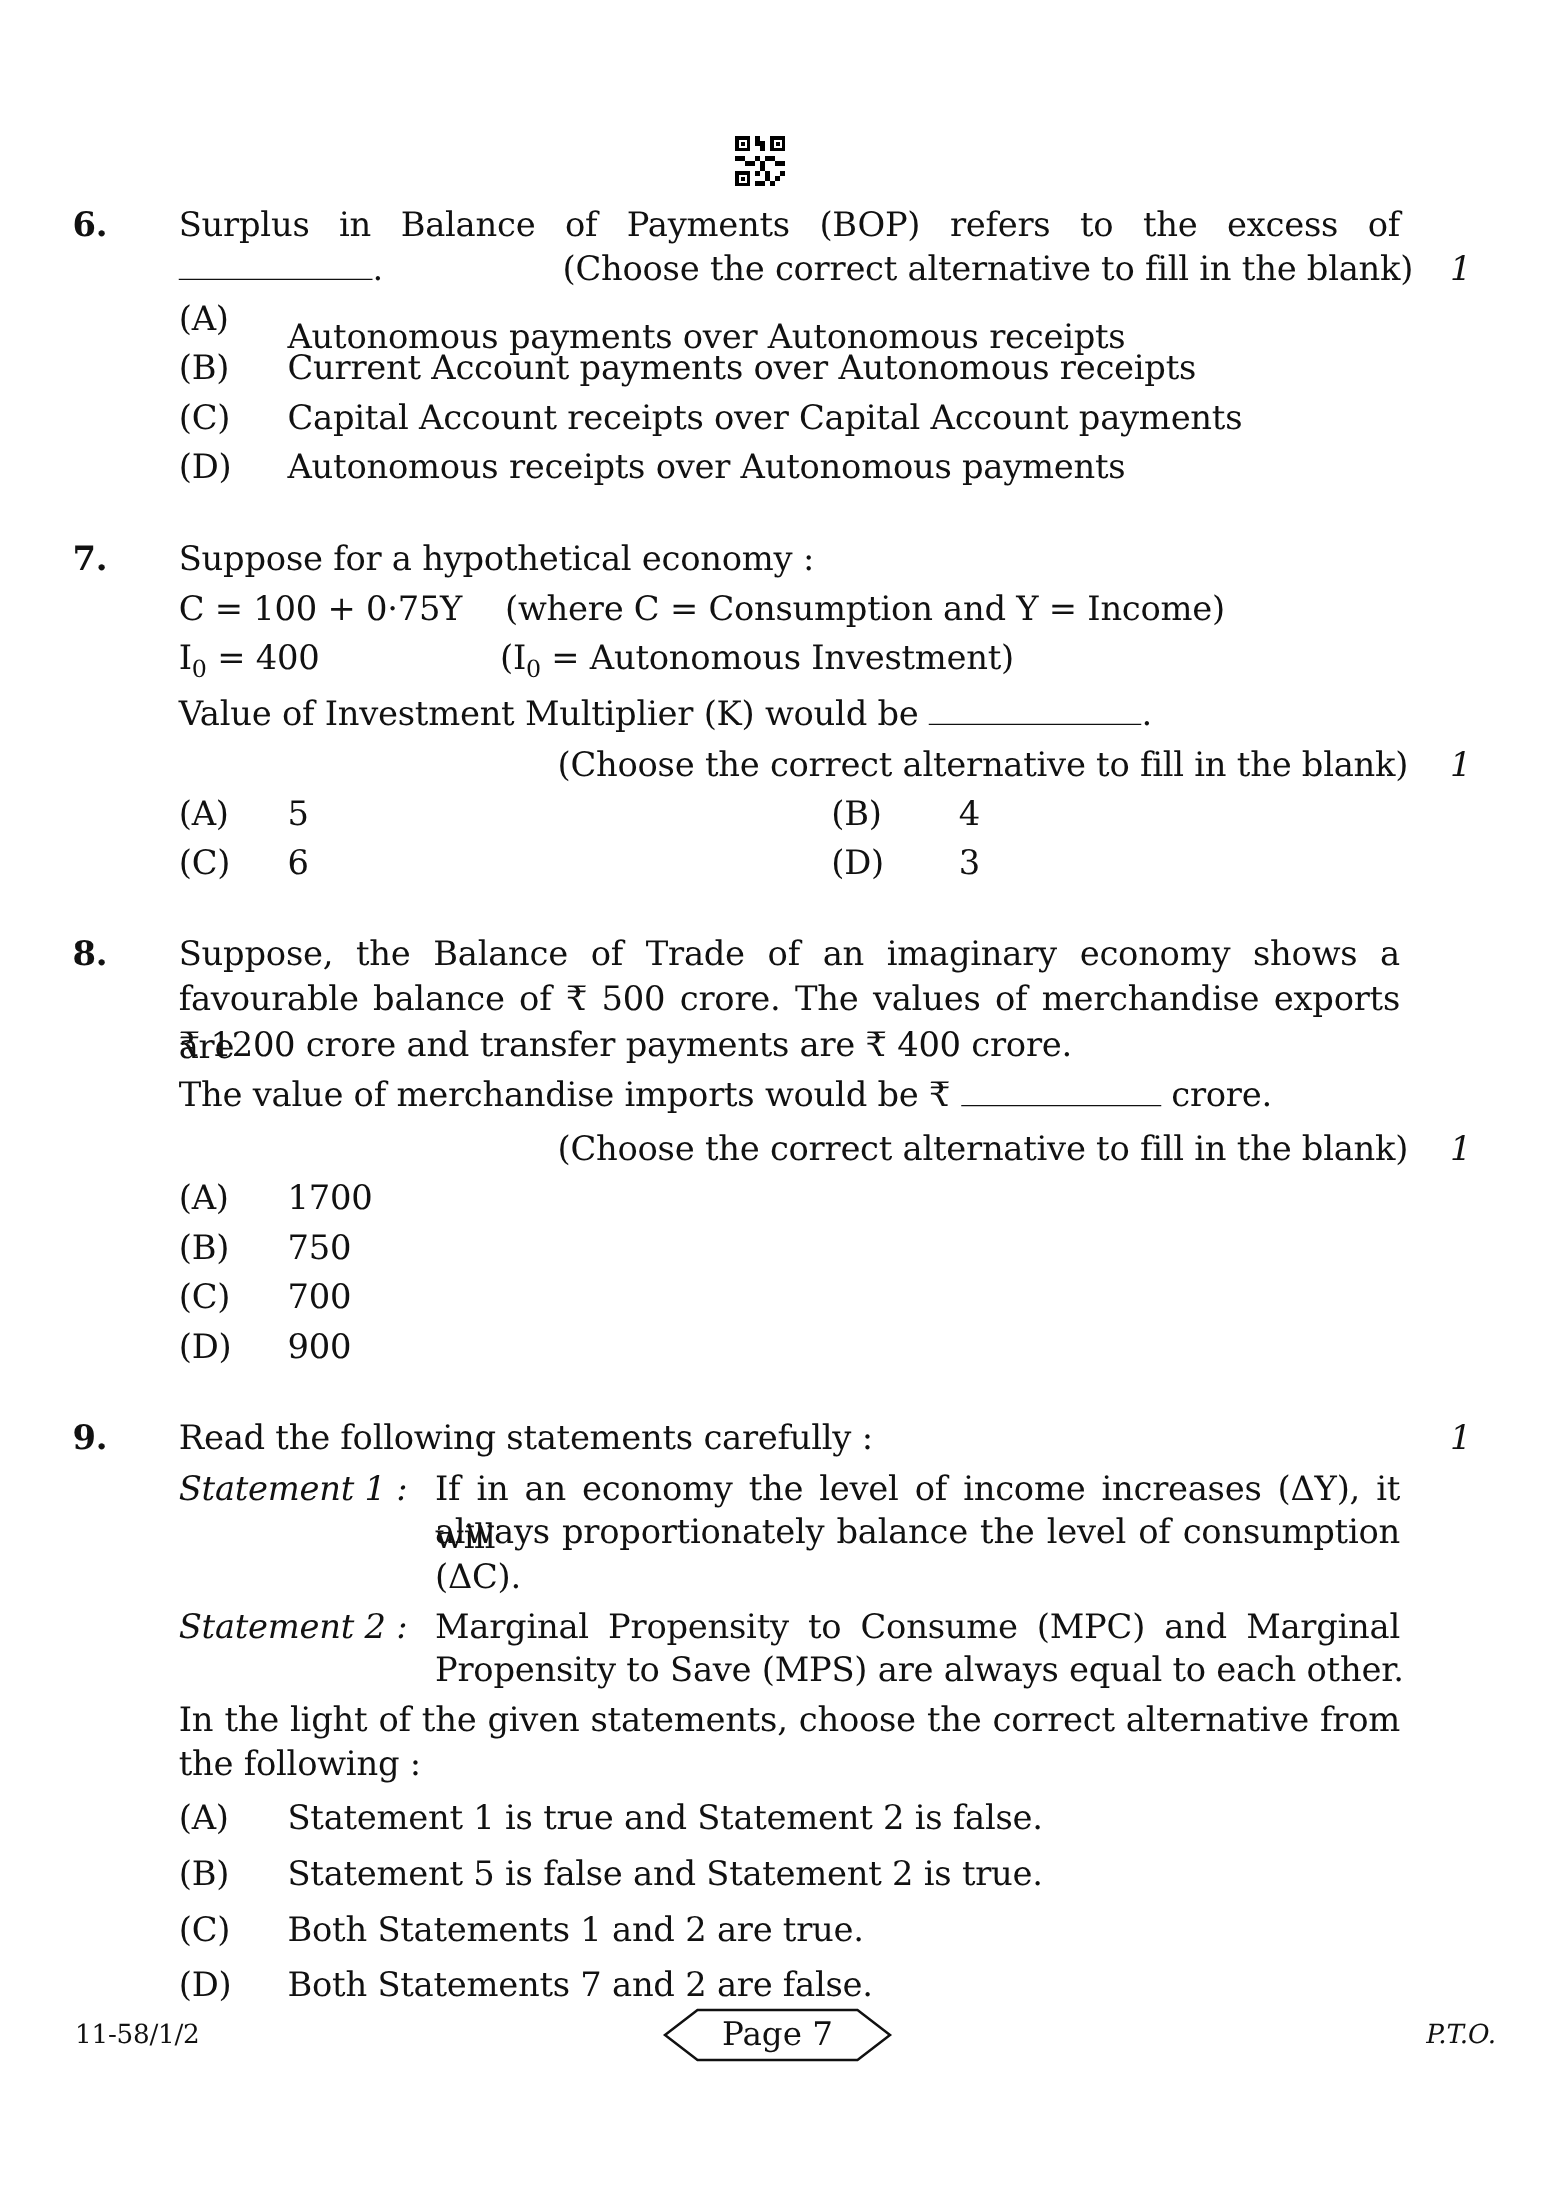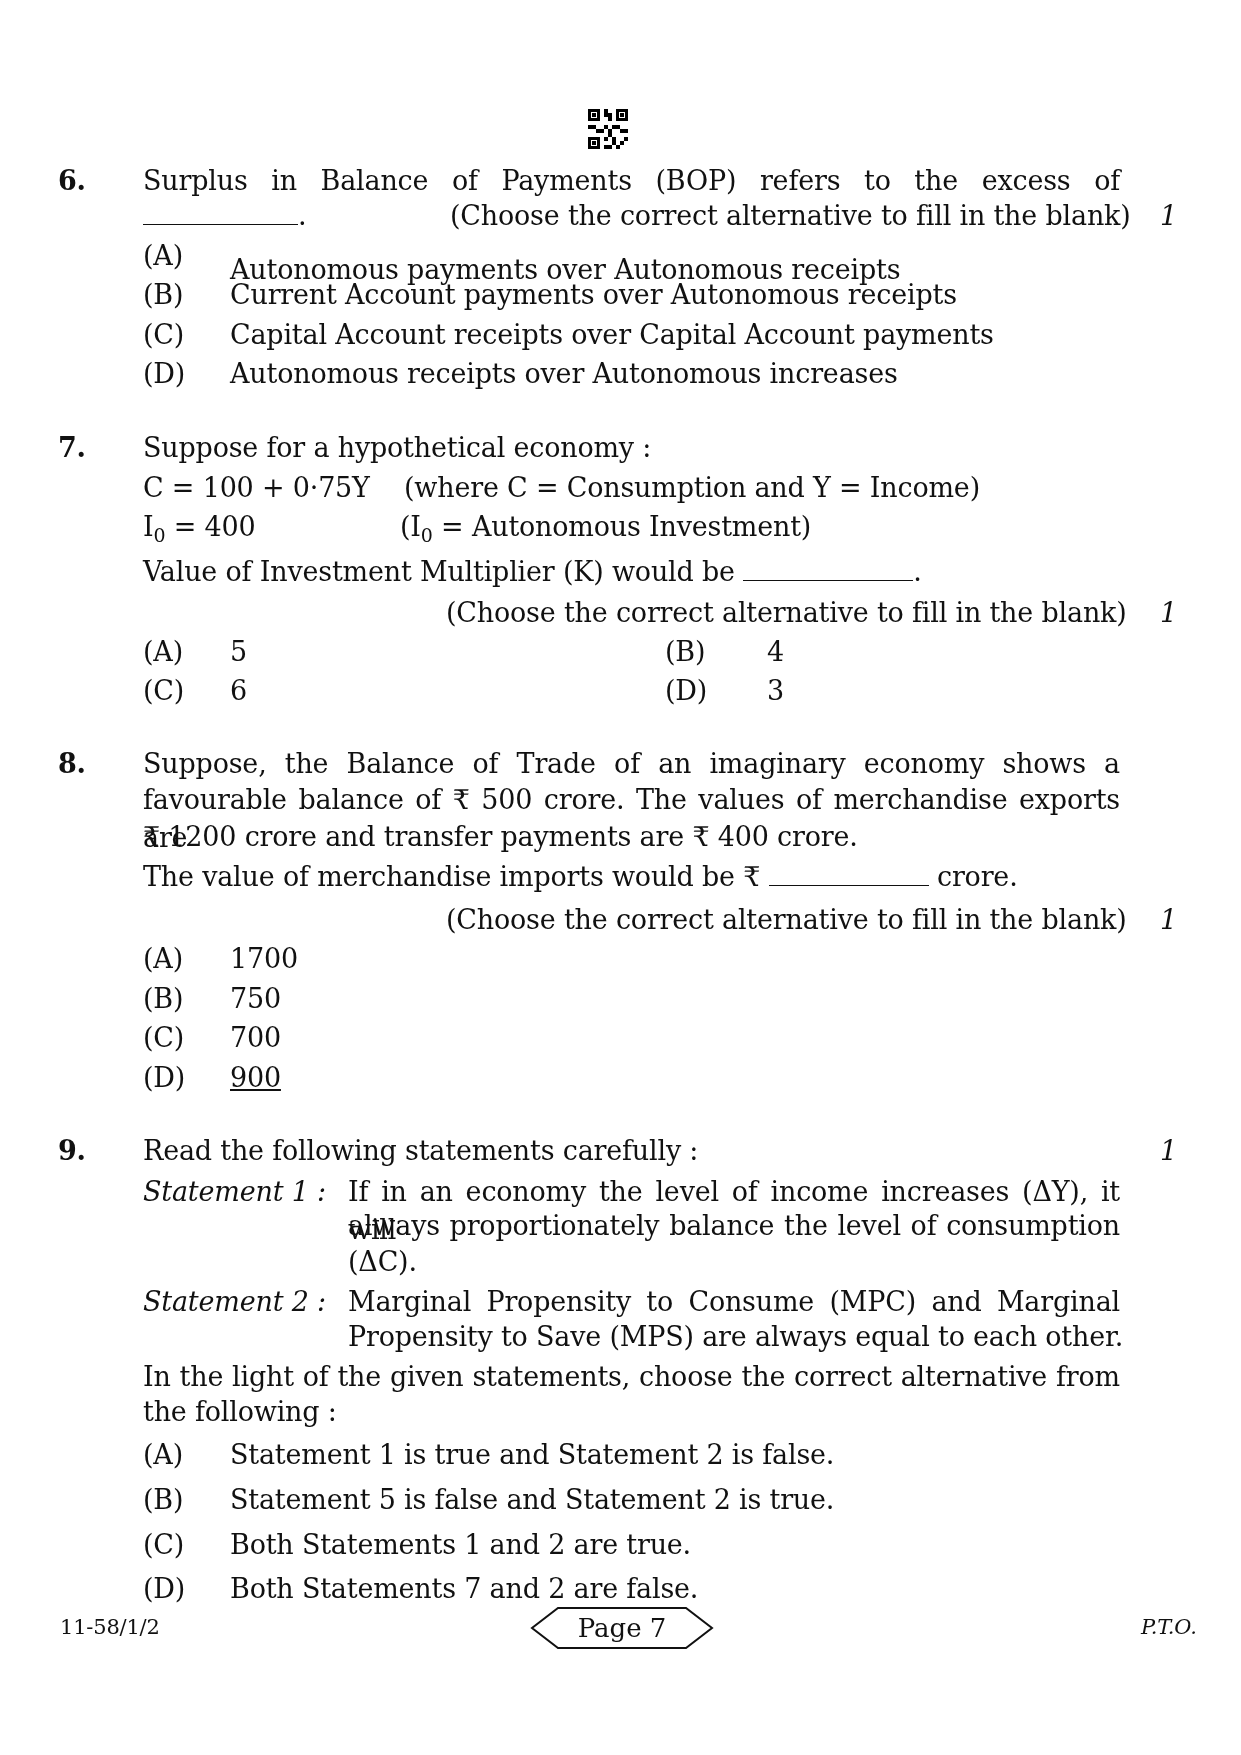--- a/index.html
+++ b/index.html
@@ -57,21 +57,21 @@
   <div class="abs txt" style="left:450px; top:197px;">(Choose the correct alternative to fill in the blank)</div>
   <div class="abs txt marks" style="top:197px;">1</div>
 
   <div class="abs txt opt-label" style="top:237px;">(A)</div>
   <div class="abs txt opt-text" style="top:251px;">Autonomous payments over Autonomous receipts</div>
   <div class="abs txt opt-label" style="top:276px;">(B)</div>
   <div class="abs txt opt-text" style="top:276px;">Current Account payments over Autonomous receipts</div>
   <div class="abs txt opt-label" style="top:316px;">(C)</div>
   <div class="abs txt opt-text" style="top:316px;">Capital Account receipts over Capital Account payments</div>
   <div class="abs txt opt-label" style="top:355px;">(D)</div>
-  <div class="abs txt opt-text" style="top:355px;">Autonomous receipts over Autonomous increases</div>
+  <div class="abs txt opt-text" style="top:355px;">Autonomous receipts over Autonomous payments</div>
 </div>
 
 <div>
   <div class="abs txt qnum" style="top:429px;">7.</div>
   <div class="abs txt" style="left:143px; top:429px;">Suppose for a hypothetical economy :</div>
 
   <div class="abs txt" style="left:143px; top:469px;">C = 100 + 0·75Y</div>
   <div class="abs txt" style="left:404px; top:469px;text-align:center;">(where  C = Consumption and Y = Income)</div>
 
   <div class="abs txt" style="left:143px; top:508px;">
@@ -112,21 +112,21 @@
   <div class="abs txt" style="left:446px; top:901px;">(Choose the correct alternative to fill in the blank)</div>
   <div class="abs txt marks" style="top:901px;">1</div>
 
   <div class="abs txt opt-label" style="top:940px;">(A)</div>
   <div class="abs txt opt-text" style="top:940px;">1700</div>
   <div class="abs txt opt-label" style="top:980px;">(B)</div>
   <div class="abs txt opt-text" style="top:980px;">750</div>
   <div class="abs txt opt-label" style="top:1019px;">(C)</div>
   <div class="abs txt opt-text" style="top:1019px;">700</div>
   <div class="abs txt opt-label" style="top:1059px;">(D)</div>
-  <div class="abs txt opt-text" style="top:1059px;text-decoration:underline;">900</div>
+  <div class="abs txt opt-text" style="top:1059px;">900</div>
 </div>
 
 <div>
   <div class="abs txt qnum" style="top:1132px;">9.</div>
   <div class="abs txt" style="left:143px; top:1132px;">Read the following statements carefully :</div>
   <div class="abs txt marks" style="top:1132px;">1</div>
 
   <div class="abs txt italic" style="left:143px; top:1173px;">Statement 1 :</div>
   <div class="abs txt justify" style="left:348px; top:1173px; width:772px;">If in an economy the level of income increases (ΔY), it will</div>
   <div class="abs txt justify" style="left:348px; top:1207px; width:772px;">always proportionately balance the level of consumption</div>

